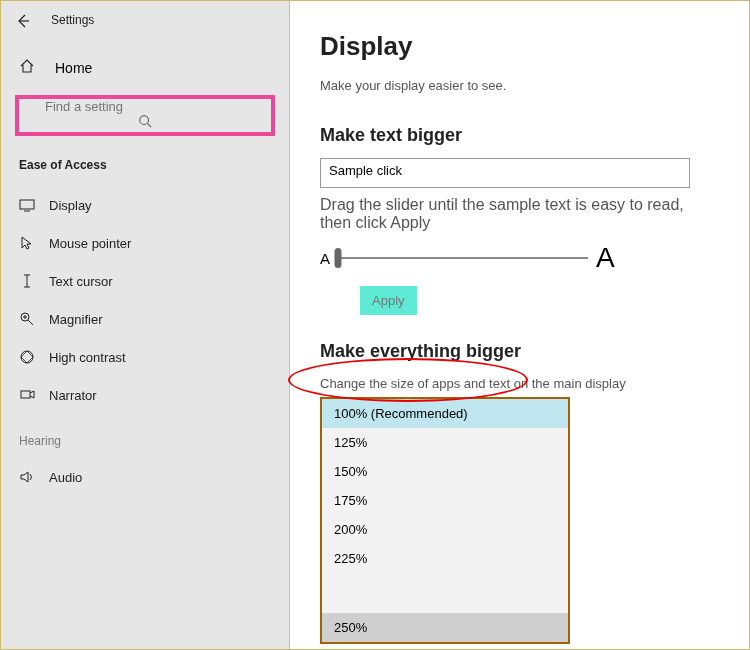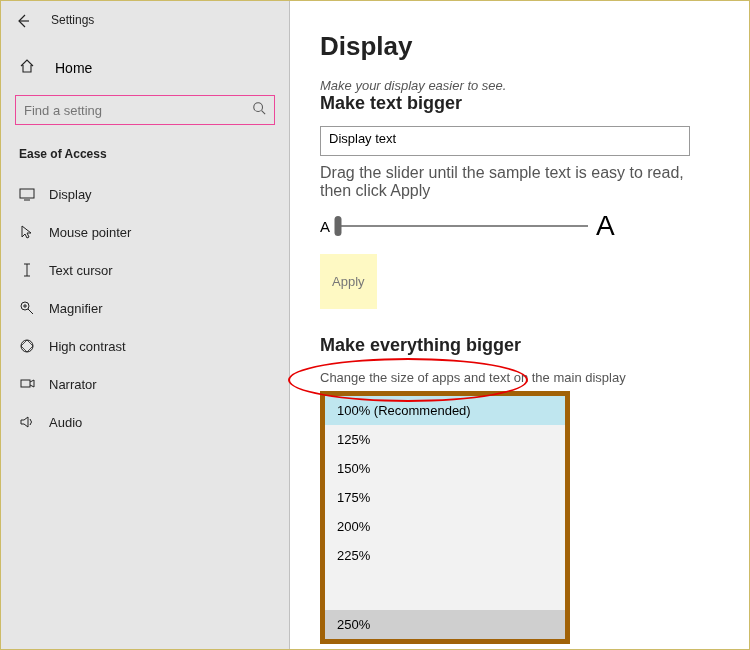--- a/index.html
+++ b/index.html
@@ -43,28 +43,29 @@
   .home-row {
     display: flex;
     align-items: center;
     gap: 20px;
     padding: 20px 18px 12px 18px;
     font-size: 14px;
     cursor: pointer;
   }
   .search-box {
     margin: 6px 14px 14px 14px;
-    border: 1px solid #ec4899;
-    height: 30px;
+    border: 4px solid #ec4899;
+    height: 41px;
     display: flex;
     align-items: center;
     padding: 0 8px;
     justify-content: space-between;
     background: #e6e6e6;
     cursor: text;
+    flex-direction: column;
   }
   .search-box input {
     background: transparent;
     border: none;
     font-size: 13px;
     width: 200px;
     outline: none;
     color: #555;
   }
   .search-icon-svg {
@@ -107,21 +108,21 @@
   }
   .page-title {
     font-size: 26px;
     font-weight: 600;
     color: #222;
     margin-bottom: 16px;
   }
   .subtitle {
     font-size: 13px;
     color: #555;
-    font-style: italic;
+    margin-bottom: 32px;
   }
   .sec-heading {
     font-size: 18px;
     font-weight: 600;
     color: #222;
     margin-bottom: 12px;
   }
   .sample-box {
     width: 370px;
     height: 30px;
@@ -159,46 +160,47 @@
     left: 0;
     top: 50%;
     transform: translate(-50%, -50%);
     width: 7px;
     height: 20px;
     border-radius: 4px;
     background: #666;
   }
   .apply-btn {
     display: inline-block;
-    background: #fef9c3;
+    background: #5eead4;
     color: #777;
     font-size: 13px;
-    padding: 20px 12px;
+    padding: 7px 12px;
     margin-bottom: 26px;
     cursor: pointer;
+    margin-left: 40px;
   }
   .circle-annot {
     position: absolute;
     border: 2.5px solid #e60000;
     border-radius: 50%;
     width: 240px;
     height: 44px;
     left: 288px;
     top: 358px;
     pointer-events: none;
   }
   .change-hint {
     font-size: 13px;
     color: #555;
     margin-top: 14px;
     margin-bottom: 6px;
   }
   .dropdown {
     width: 250px;
-    border: 5px solid #a16207;
+    border: 2px solid #a16207;
     background: #f2f2f2;
     font-size: 13px;
   }
   .dropdown .opt {
     padding: 7px 12px;
     cursor: pointer;
   }
   .dropdown .opt.selected {
     background: #bfe6ef;
   }
@@ -293,38 +295,39 @@
   <div class="nav-item">
     <span class="icon">
         <svg width="16" height="16" viewBox="0 0 16 16">
           <rect x="2" y="4" width="9" height="7" stroke="#222" fill="none"></rect>
           <path d="M11 6 L15 4 L15 11 L11 9" stroke="#222" fill="none"></path>
         </svg>
       </span>
     <span>Narrator</span>
   </div>
 
+  <div class="group-label">Hearing</div>
 
   <div class="nav-item">
     <span class="icon">
         <svg width="16" height="16" viewBox="0 0 16 16">
           <path d="M2 6 L5 6 L9 3 L9 13 L5 10 L2 10 Z" stroke="#222" fill="none"></path>
           <path d="M11 5 Q14 8 11 11" stroke="#222" fill="none"></path>
         </svg>
       </span>
     <span>Audio</span>
   </div>
 </div>
 
 <div class="main">
   <div class="page-title">Display</div>
   <div class="subtitle">Make your display easier to see.</div>
 
   <div class="sec-heading">Make text bigger</div>
-  <div class="sample-box">Display text</div>
+  <div class="sample-box">Sample click</div>
   <div class="hint">Drag the slider until the sample text is easy to read, then click Apply</div>
 
   <div class="slider-row">
     <span class="small-a">A</span>
     <div class="track">
       <div class="thumb"></div>
     </div>
     <span class="big-a">A</span>
   </div>
 

